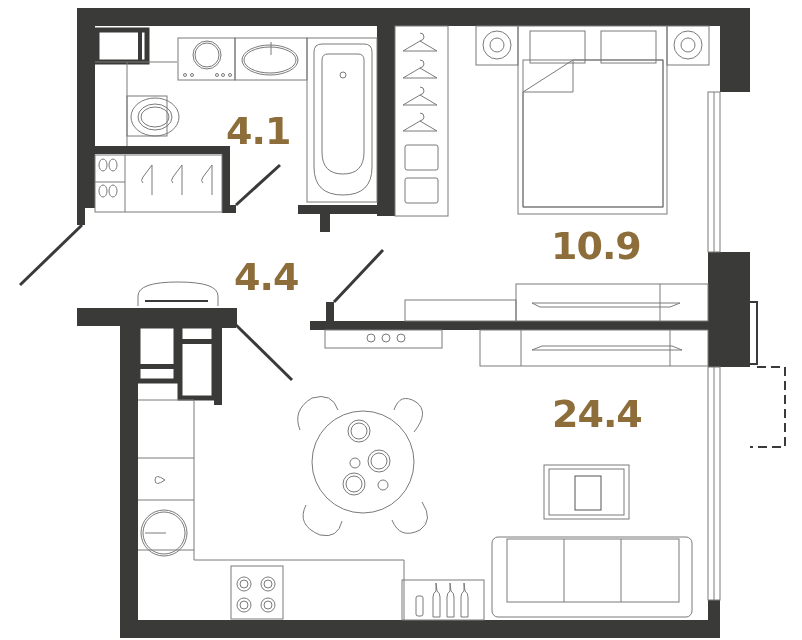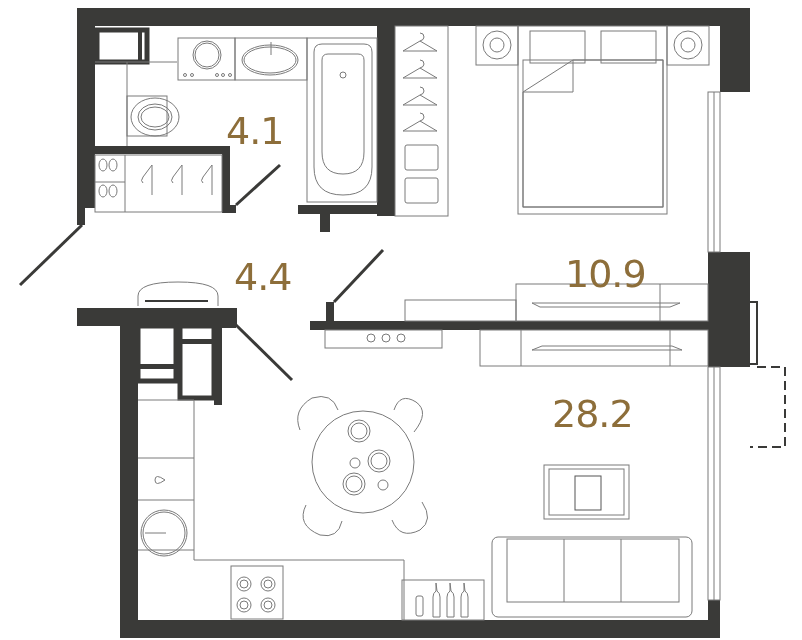--- a/index.html
+++ b/index.html
@@ -1,18 +1,18 @@
 <!DOCTYPE html>
 <html><head>
 <meta charset="utf-8">
 <style>
   html, body { margin: 0; padding: 0; background: #ffffff; }
   body { width: 802px; height: 640px; overflow: hidden; position: relative; font-family: "Liberation Sans", sans-serif; }
   #plan { position: absolute; left: 0; top: 0; width: 802px; height: 640px; }
-  .label { position: absolute; font-family: "DejaVu Sans", sans-serif; font-weight: 400; color: #8d6e3a; font-size: 38px; letter-spacing: -1px; line-height: 1; }
+  .label { position: absolute; font-family: "DejaVu Sans", sans-serif; font-weight: 700; color: #8d6e3a; font-size: 38px; letter-spacing: -1px; line-height: 1; }
 </style>
 </head>
 <body>
 
 <div id="plan">
 <svg width="802" height="640" viewBox="0 0 802 640" xmlns="http://www.w3.org/2000/svg">
   <g fill="#3a3a38">
 
     <rect x="77" y="8" width="660" height="18"></rect>
     <rect x="737" y="8" width="13" height="35"></rect>
@@ -192,14 +192,14 @@
     <rect x="492" y="537" width="200" height="80" rx="6"></rect>
     <rect x="507" y="539" width="172" height="63"></rect>
     <line x1="564" y1="539" x2="564" y2="602"></line>
     <line x1="621" y1="539" x2="621" y2="602"></line>
   </g>
 </svg>
 </div>
 
 <div class="label" style="left:226px; top:112px;">4.1</div>
 <div class="label" style="left:234px; top:258px;">4.4</div>
-<div class="label" style="left:565px; top:227px;margin-top:28px;">10.9</div>
-<div class="label" style="left:552px; top:395px;">28.2</div>
+<div class="label" style="left:551px; top:227px;">10.9</div>
+<div class="label" style="left:552px; top:395px;">24.4</div>
 
 </body></html>

